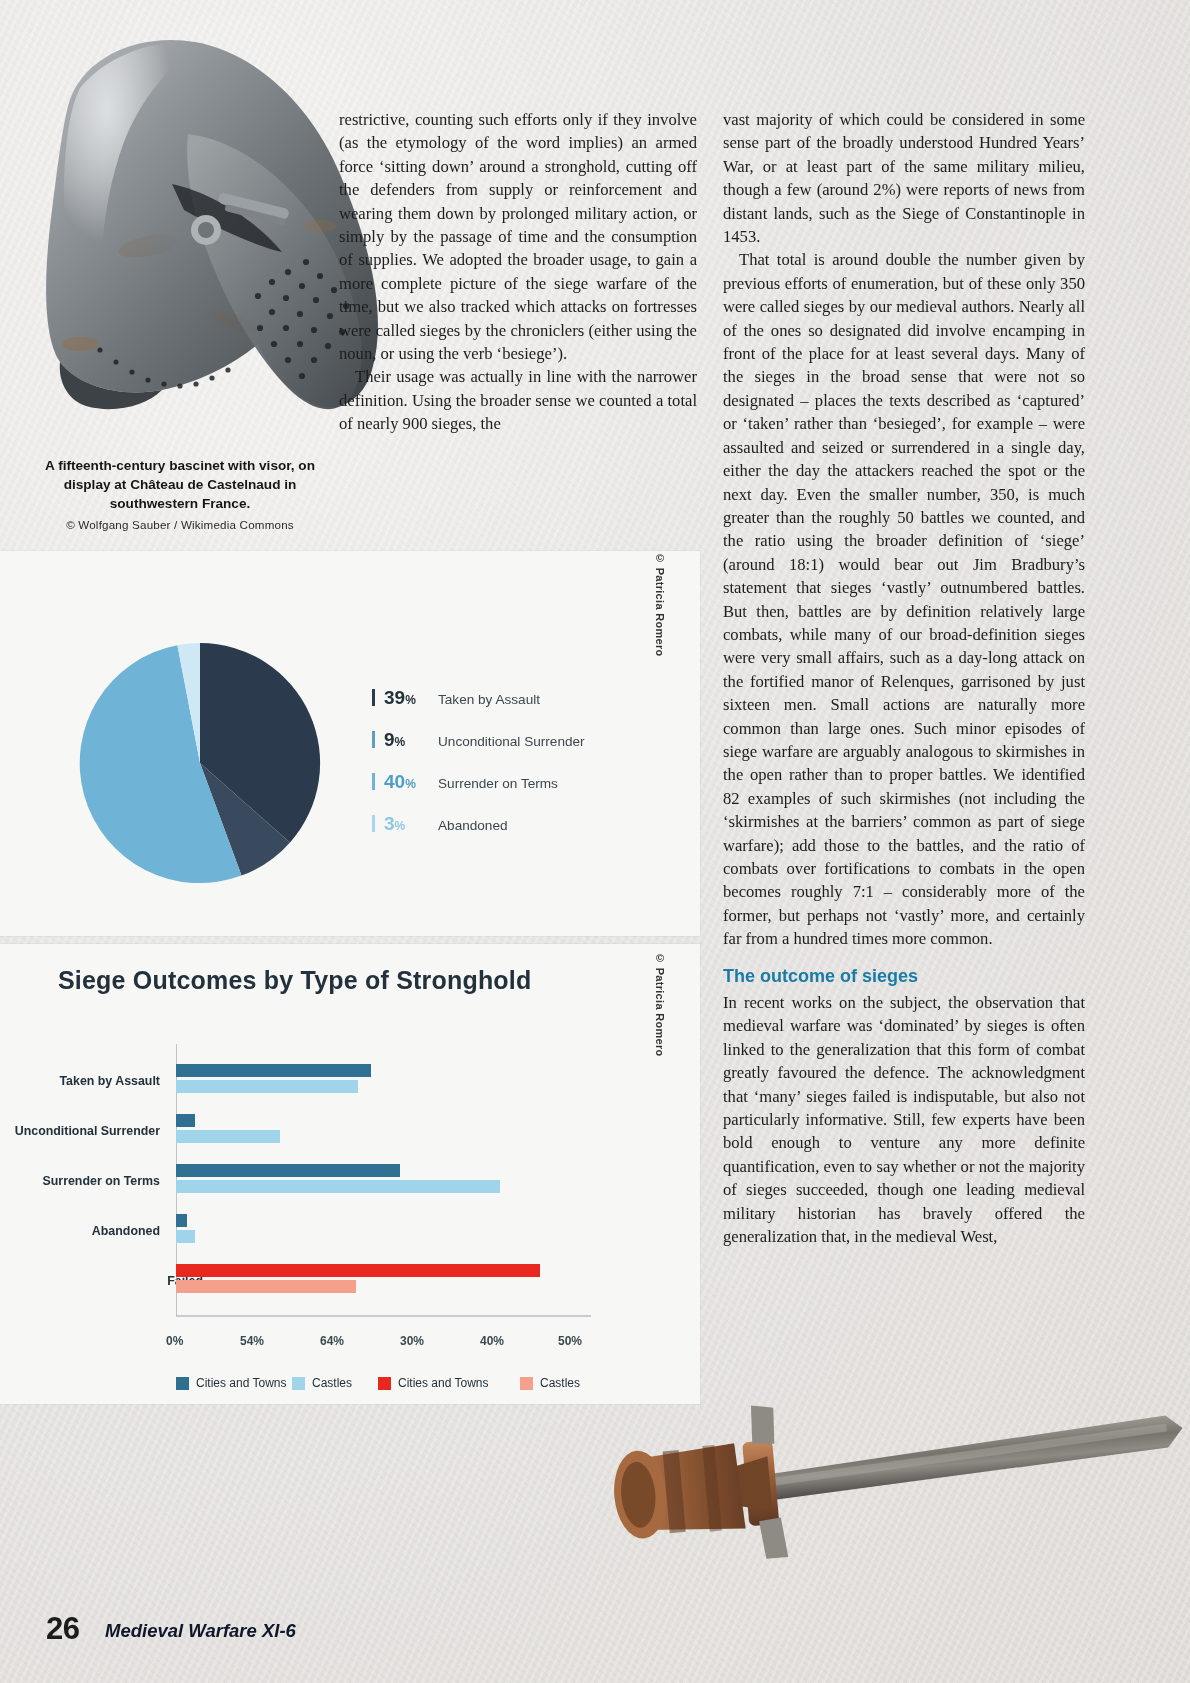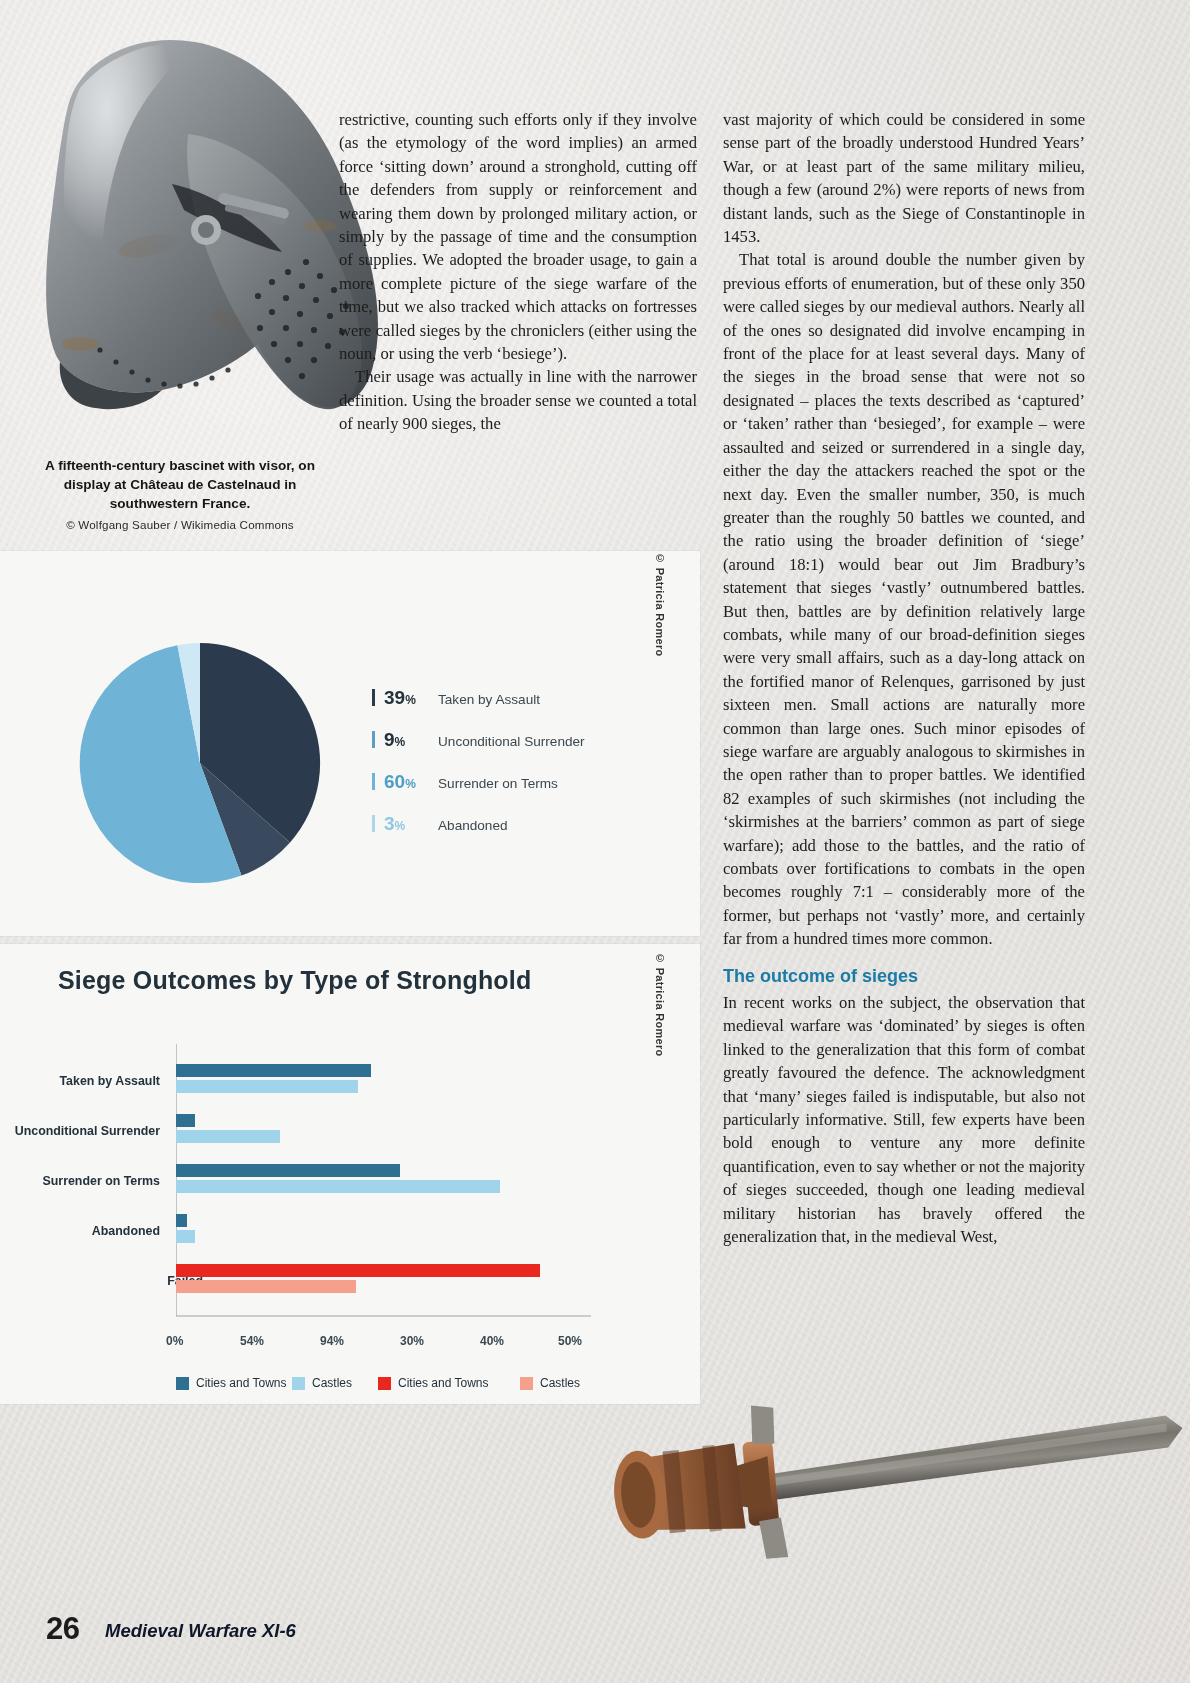--- a/index.html
+++ b/index.html
@@ -371,21 +371,21 @@
       <span class="legend-pct"><span>39</span><span class="unit">%</span></span>
       <span class="legend-label">Taken by Assault</span>
     </div>
     <div class="legend-row">
       <span class="legend-bar" style="background:#5d9ec2"></span>
       <span class="legend-pct"><span>9</span><span class="unit">%</span></span>
       <span class="legend-label">Unconditional Surrender</span>
     </div>
     <div class="legend-row">
       <span class="legend-bar" style="background:#6fb3d6"></span>
-      <span class="legend-pct" style="color:#4f9ec4"><span>60</span><span class="unit">%</span></span>
+      <span class="legend-pct" style="color:#4f9ec4"><span>40</span><span class="unit">%</span></span>
       <span class="legend-label">Surrender on Terms</span>
     </div>
     <div class="legend-row">
       <span class="legend-bar" style="background:#a9d6ea"></span>
       <span class="legend-pct" style="color:#8fc7e2"><span>3</span><span class="unit">%</span></span>
       <span class="legend-label">Abandoned</span>
     </div>
   </div>
 </div>
 <div class="rotcredit" id="credit-pie">© Patricia Romero</div>
@@ -415,21 +415,21 @@
 
     <rect x="0" y="170" width="11" height="13" fill="#2f6f91"></rect>
     <rect x="0" y="186" width="19" height="13" fill="#9fd4ea"></rect>
 
     <rect x="0" y="220" width="364" height="13" fill="#e8271f"></rect>
     <rect x="0" y="236" width="180" height="13" fill="#f5a08c"></rect>
   </svg>
 
   <div class="axis-tick" style="left:166px;top:390px;">0%</div>
   <div class="axis-tick" style="left:240px;top:390px;">54%</div>
-  <div class="axis-tick" style="left:320px;top:390px;">94%</div>
+  <div class="axis-tick" style="left:320px;top:390px;">64%</div>
   <div class="axis-tick" style="left:400px;top:390px;">30%</div>
   <div class="axis-tick" style="left:480px;top:390px;">40%</div>
   <div class="axis-tick" style="left:558px;top:390px;">50%</div>
 
   <div class="bar-legend" style="left:176px;top:432px;">
     <span class="swatch" style="background:#2f6f91"></span>
     <span>Cities and Towns</span>
   </div>
   <div class="bar-legend" style="left:292px;top:432px;">
     <span class="swatch" style="background:#9fd4ea"></span>

